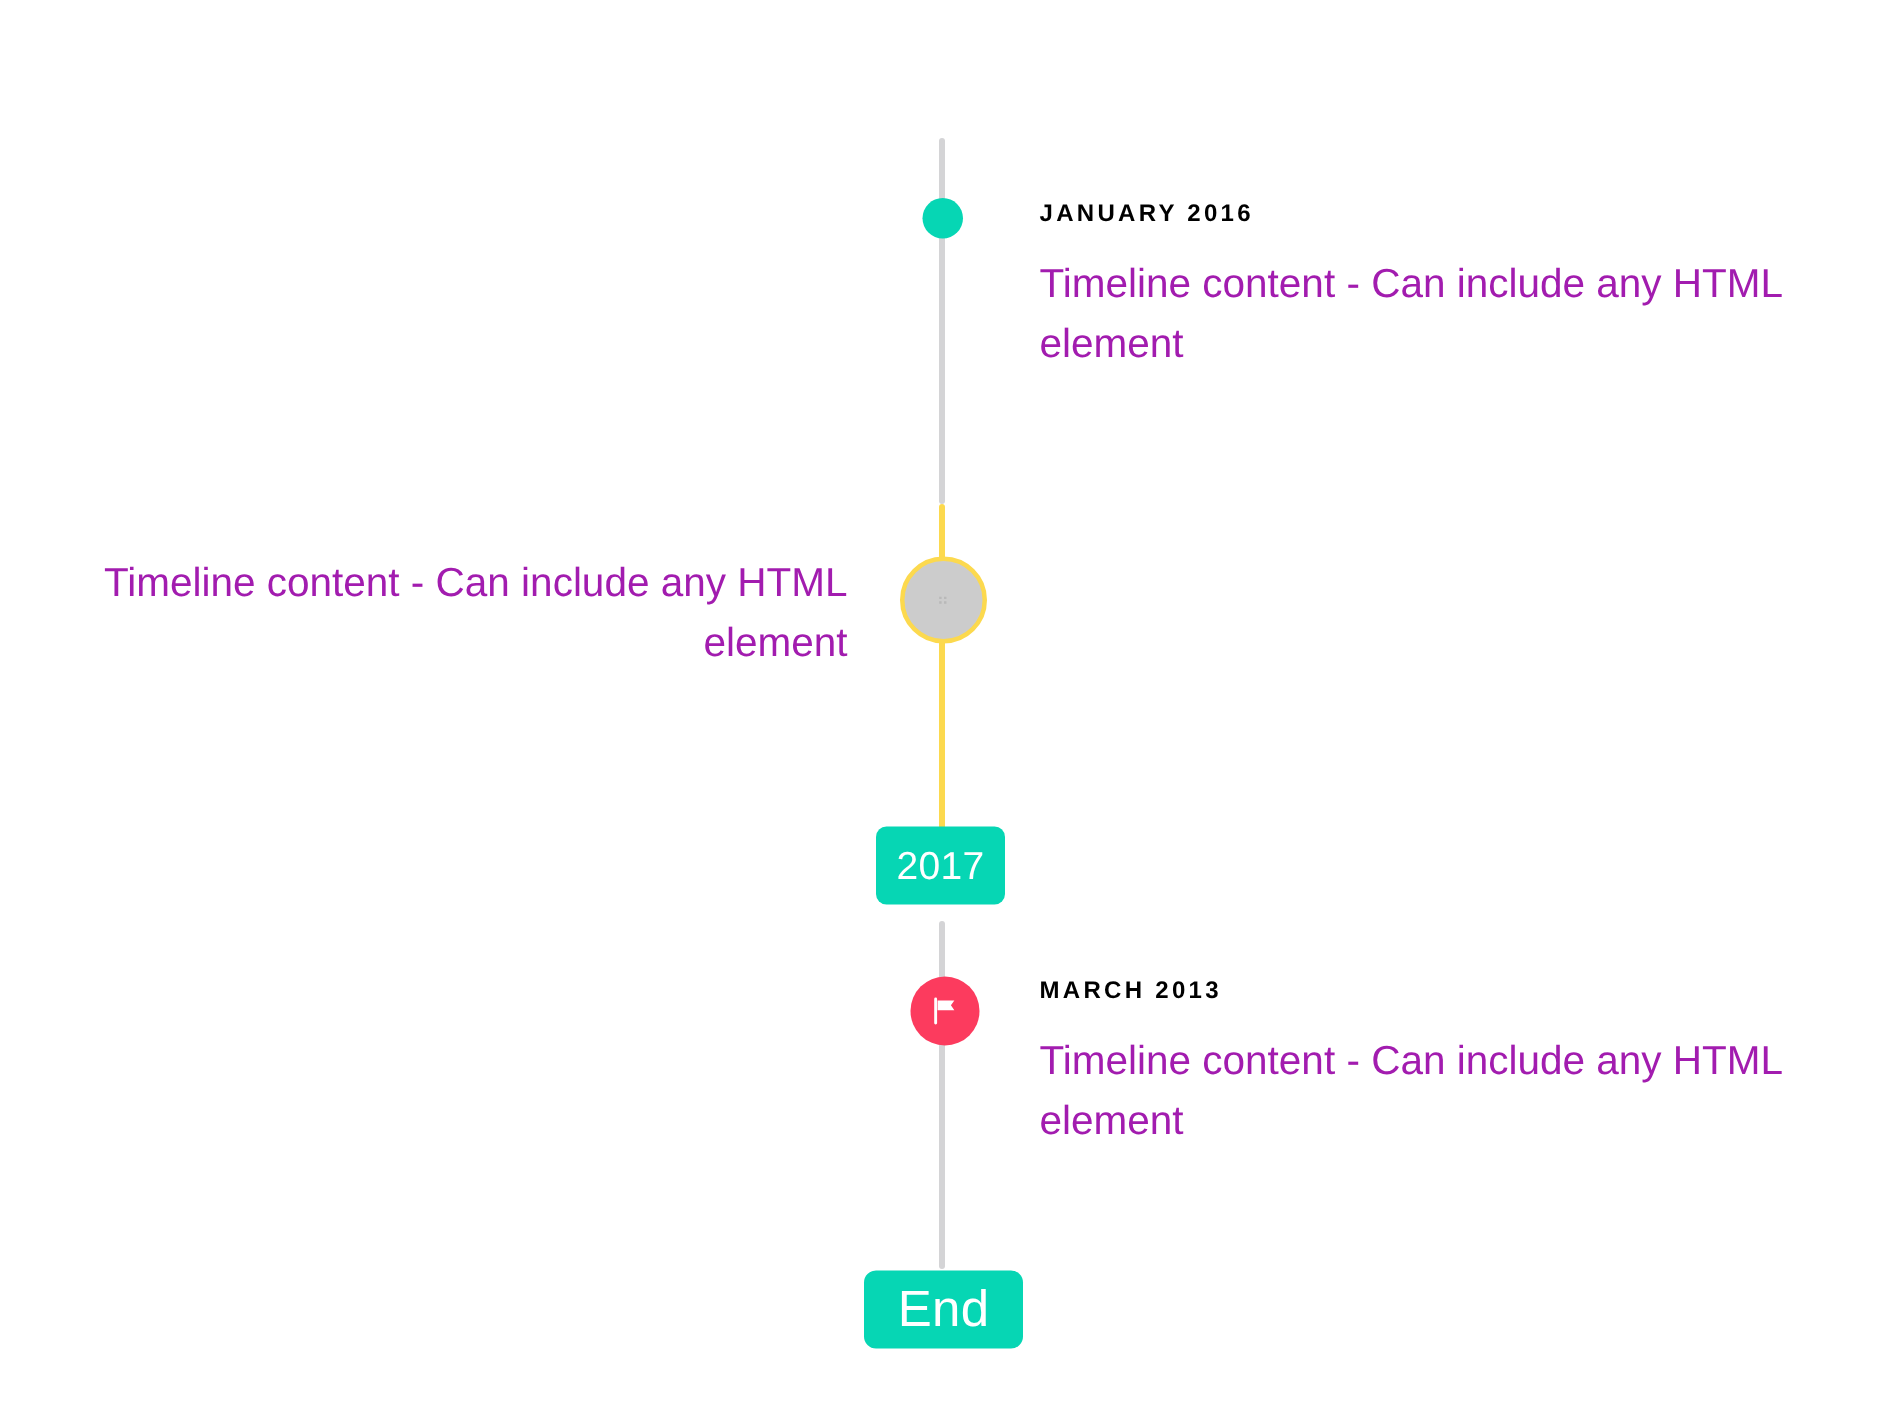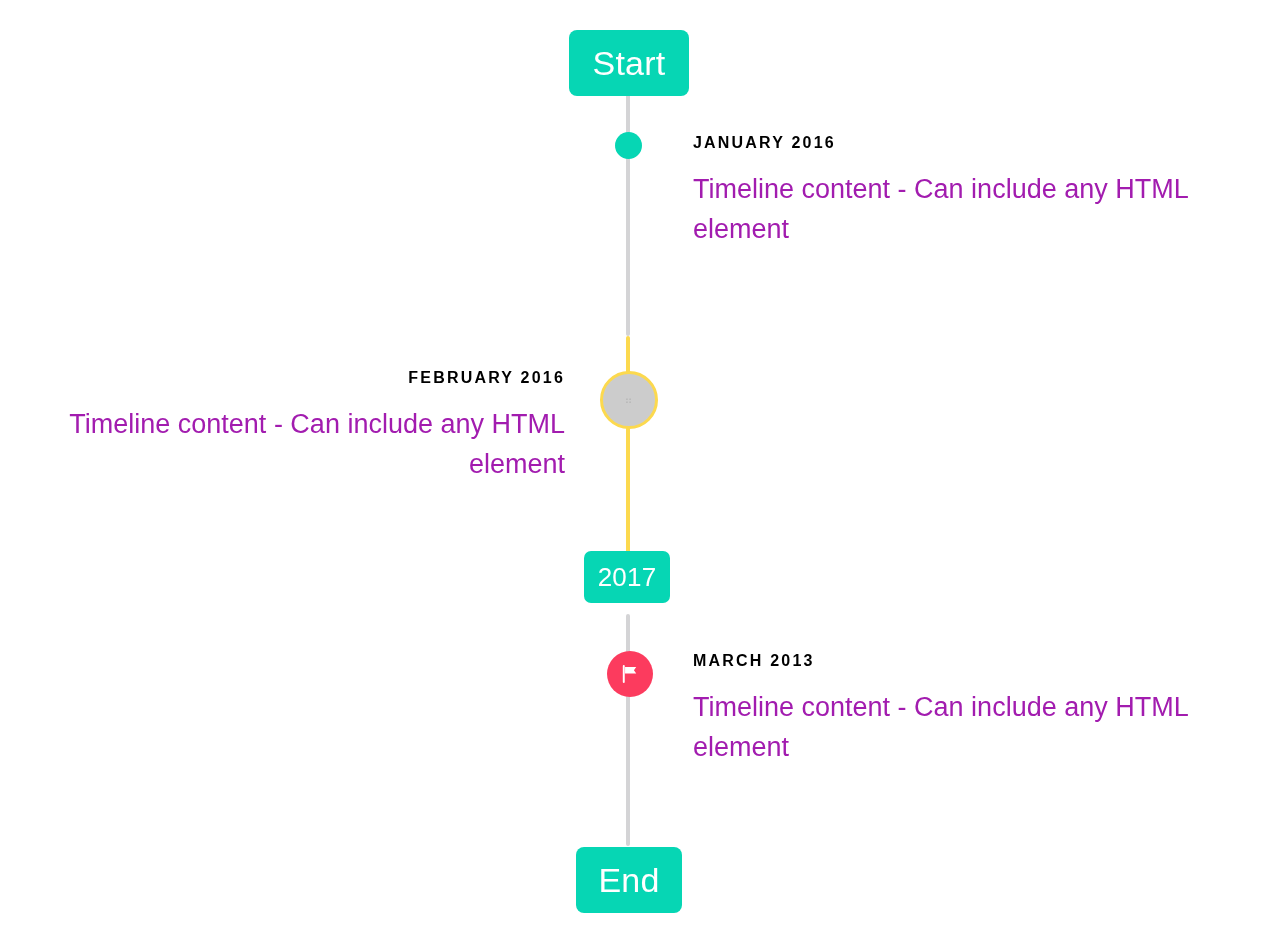--- a/index.html
+++ b/index.html
@@ -50,21 +50,21 @@
     font-size: 34px;
   }
   .badge-year {
     left: 584px;  top: 551px;
     width: 86px;  height: 52px;
     font-size: 26px;
     border-radius: 7px;
   }
   .badge-end {
     left: 576px;  top: 847px;
-    width: 106px; height: 66px;
+    width: 106px; height: 52px;
     font-size: 34px;
   }
 
   
   .marker {
     position: absolute;
     border-radius: 50%;
     box-sizing: border-box;
     display: flex;
     align-items: center;
@@ -123,35 +123,31 @@
 </style>
 </head>
 <body>
 
 <div class="timeline">
 
   <div class="spine-seg spine-gray-top"></div>
   <div class="spine-seg spine-yellow"></div>
   <div class="spine-seg spine-gray-bot"></div>
 
-  <div class="badge badge-start">
-    <span>Start</span>
-  </div>
 
   <div class="marker marker-dot-teal"></div>
   <div class="entry entry-right entry-jan">
     <p class="entry-date">JANUARY 2016</p>
     <p class="entry-body">Timeline content - Can include any HTML element</p>
   </div>
 
   <div class="marker marker-gray-ring">
     <span class="glyph">⠶</span>
   </div>
   <div class="entry entry-left entry-feb">
-    <p class="entry-date">FEBRUARY 2016</p>
     <p class="entry-body">Timeline content - Can include any HTML element</p>
   </div>
 
   <div class="badge badge-year">
     <span>2017</span>
   </div>
 
   <div class="marker marker-flag">
     <svg width="22" height="22" viewBox="0 0 24 24" aria-hidden="true">
       <path d="M5.2 3.2 v17.6" stroke="#ffffff" stroke-width="2.1" stroke-linecap="round" fill="none"></path>

